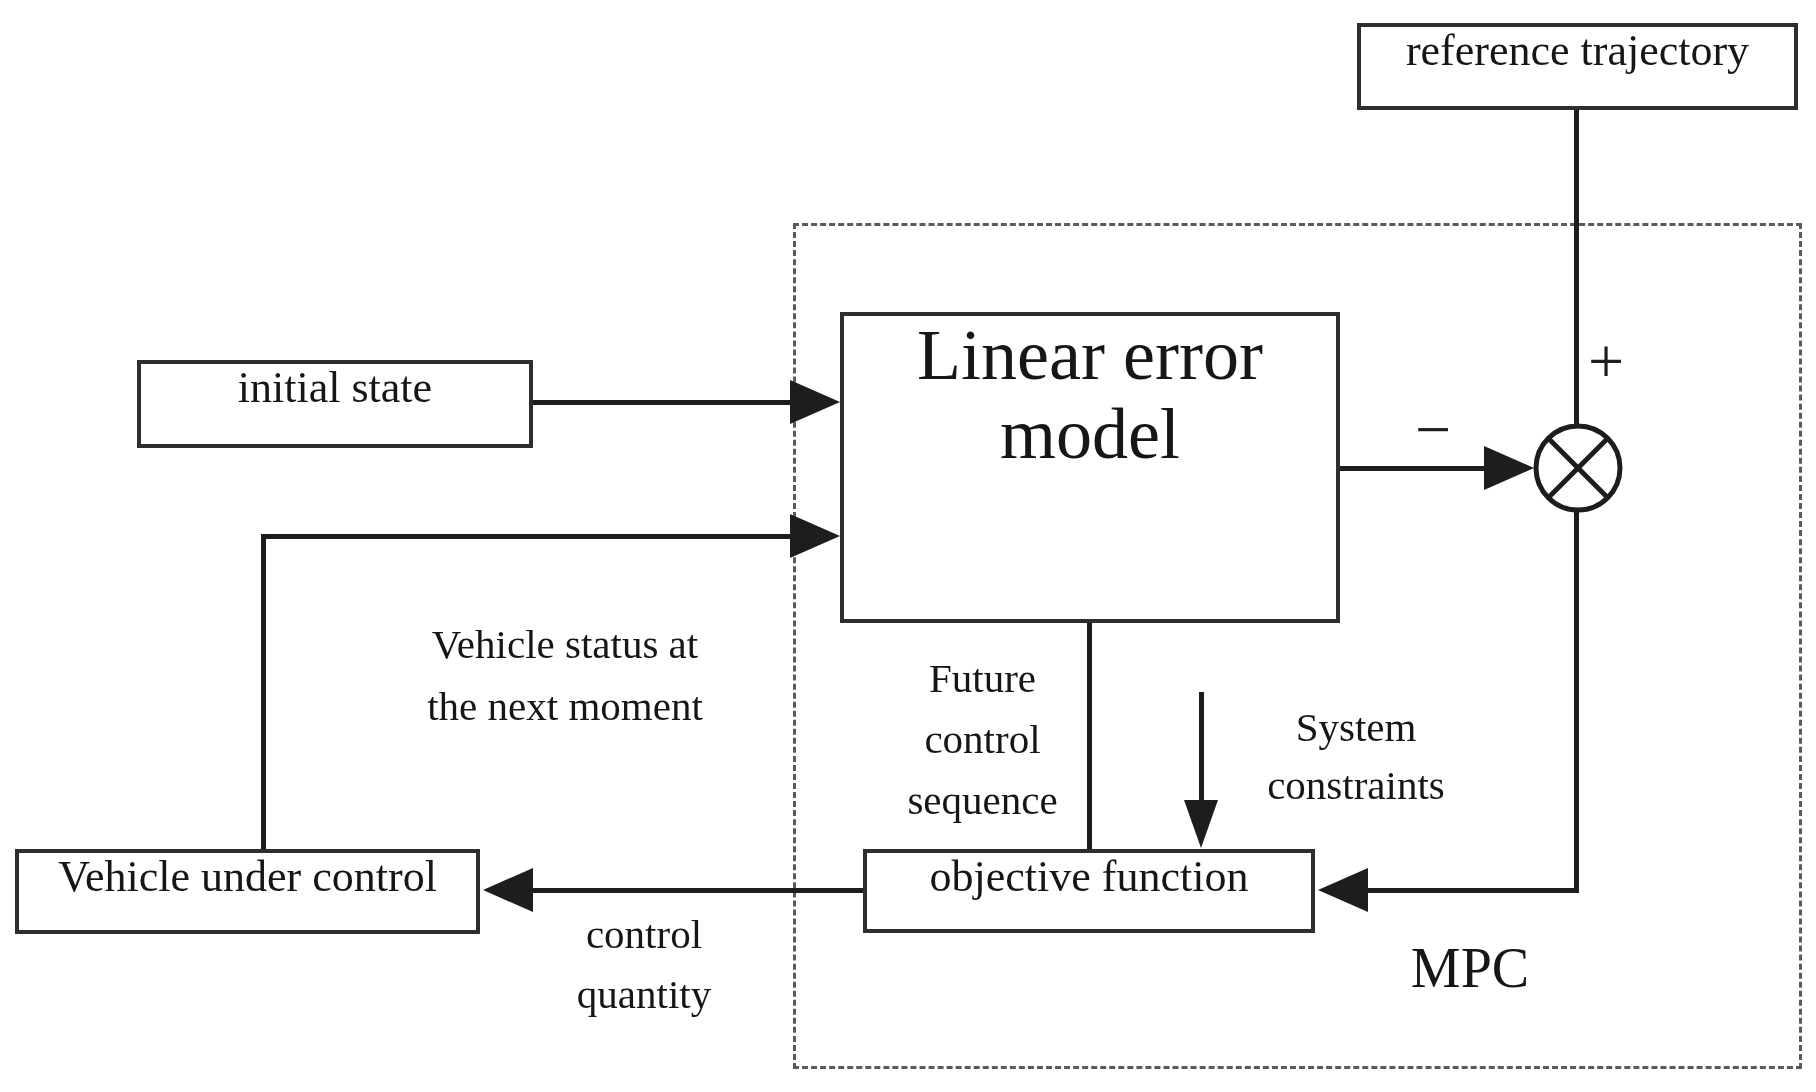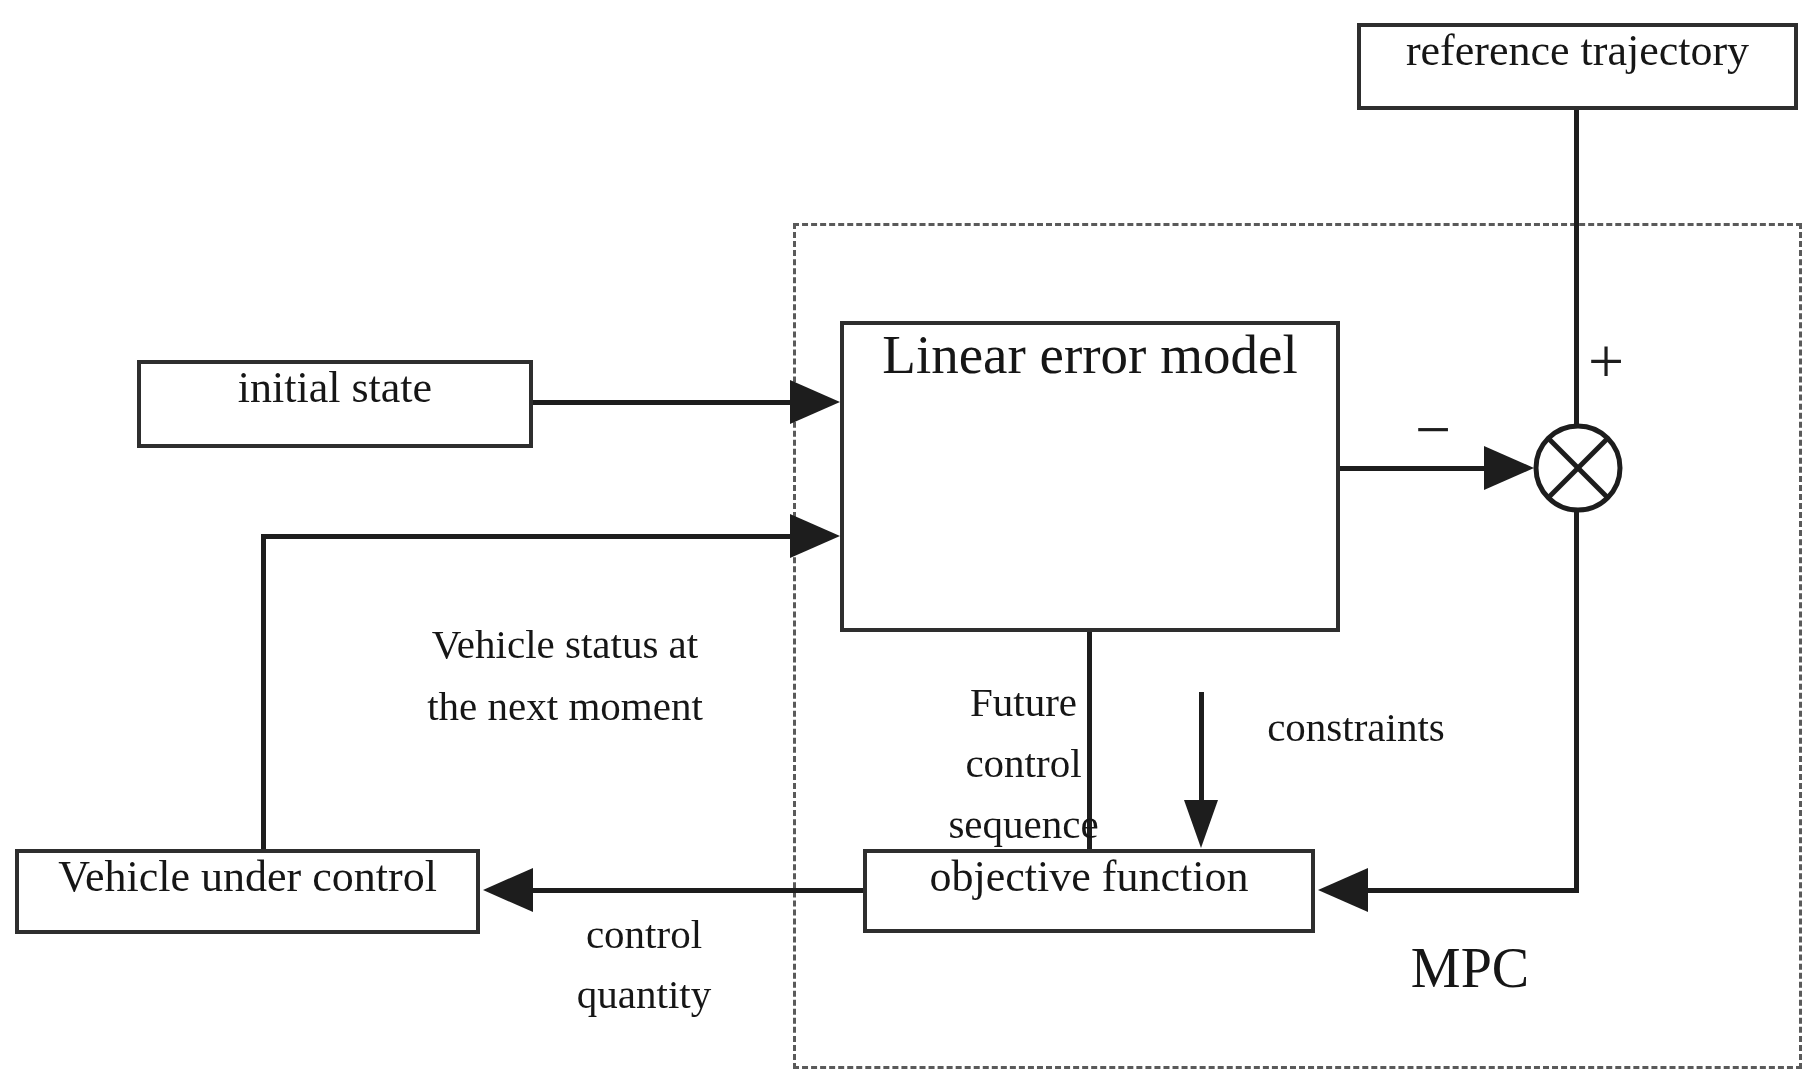--- a/index.html
+++ b/index.html
@@ -12,21 +12,21 @@
   *{box-sizing:border-box;margin:0;padding:0;}
   html,body{width:1816px;height:1092px;background:var(--background);overflow:hidden;}
   body{font-family:"Liberation Serif","DejaVu Serif",serif;color:var(--text);}
   #canvas{position:relative;width:1816px;height:1092px;background:var(--background);}
 
   .node{
     position:absolute;border:4px solid var(--box-border);background:var(--background);
     display:flex;align-items:flex-start;justify-content:center;text-align:center;
     font-size:44px;line-height:1.1;color:var(--text);
   }
-  .node.big{font-size:55px;margin-top:9px;}
+  .node.big{font-size:72px;}
 
   .dashed-region{
     position:absolute;border:3px dashed var(--dashed-border);background:transparent;
   }
 
   .hline,.vline{position:absolute;background:var(--line);}
   .hline{height:5px;}
   .vline{width:5px;}
 
   .head-right{position:absolute;width:0;height:0;
@@ -104,27 +104,28 @@
 
   <div class="node" style="left:15px;top:849px;width:465px;height:85px;">
     <span>Vehicle under control</span>
   </div>
 
   <div class="float-label" style="left:370px;top:613px;width:390px;line-height:62px;">
     <div>Vehicle status at</div>
     <div>the next moment</div>
   </div>
 
-  <div class="float-label" style="left:921px;top:648px;width:205px;line-height:61px;margin-top:24px;">
+  <div class="float-label" style="left:880px;top:648px;width:205px;line-height:61px;">
     <div>Future</div>
     <div>control</div>
     <div>sequence</div>
   </div>
 
   <div class="float-label" style="left:1225px;top:698px;width:262px;line-height:58px;">
+    <div>System</div>
     <div>constraints</div>
   </div>
 
   <div class="float-label" style="left:515px;top:904px;width:258px;line-height:60px;">
     <div>control</div>
     <div>quantity</div>
   </div>
 
   <div class="mpc-label" style="left:1380px;top:936px;width:180px;">MPC</div>
 

